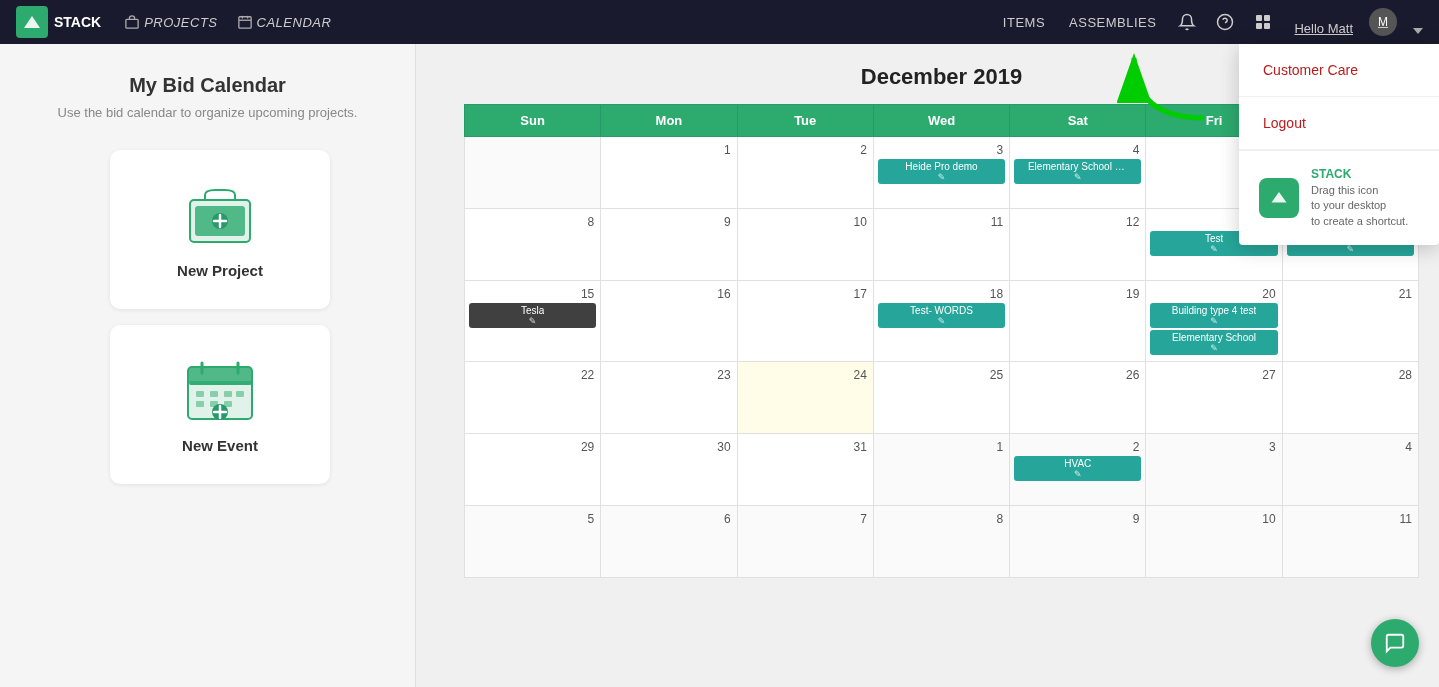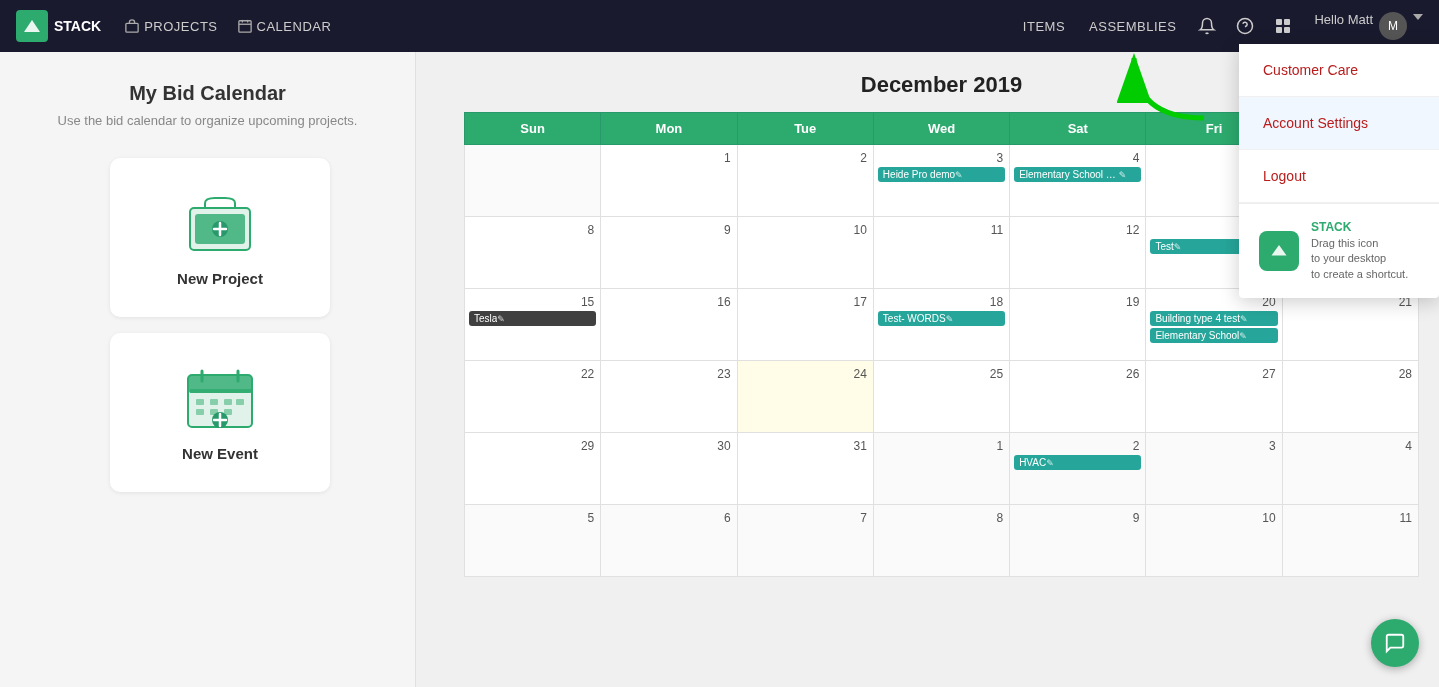--- a/index.html
+++ b/index.html
@@ -1,21 +1,21 @@
 <!DOCTYPE html>
 <html><head>
   <meta charset="utf-8">
   <style>
     * { box-sizing: border-box; margin: 0; padding: 0; }
     body { font-family: -apple-system, BlinkMacSystemFont, 'Segoe UI', sans-serif; background: #f0f0f0; height: 687px; overflow: hidden; }
 
     
     .topnav {
       background: #1a1a2e;
-      height: 52px;
+      height: 44px;
       display: flex;
       align-items: center;
       padding: 0 16px;
       position: relative;
       z-index: 100;
     }
     .topnav-logo {
       display: flex;
       align-items: center;
       gap: 6px;
@@ -23,20 +23,21 @@
     }
     .logo-icon {
       width: 32px;
       height: 32px;
     }
     .topnav-links {
       display: flex;
       align-items: center;
       gap: 20px;
       flex: 1;
+      font-style: italic;
     }
     .topnav-link {
       color: #ccc;
       font-size: 13px;
       font-weight: 500;
       display: flex;
       align-items: center;
       gap: 5px;
       cursor: pointer;
       text-transform: uppercase;
@@ -68,25 +69,26 @@
       align-items: center;
       justify-content: center;
       cursor: pointer;
       color: #ccc;
       font-size: 18px;
       border-radius: 50%;
       position: relative;
     }
     .user-menu-btn {
       display: flex;
-      align-items: flex-start;
-      gap: 6px;
+      align-items: flex-end;
+      gap: 16px;
       cursor: pointer;
       color: #ccc;
       font-size: 13px;
+      text-decoration: underline;
     }
     .user-avatar {
       width: 28px;
       height: 28px;
       background: #555;
       border-radius: 50%;
       display: flex;
       align-items: center;
       justify-content: center;
       color: white;
@@ -240,20 +242,21 @@
     .event-pill {
       display: flex;
       align-items: center;
       justify-content: flex-start;
       padding: 2px 5px;
       border-radius: 3px;
       font-size: 10px;
       color: white;
       margin-bottom: 2px;
       cursor: pointer;
+      flex-direction: column;
     }
     .event-pill.teal { background: #26a69a; }
     .event-pill.purple { background: #404040; }
     .event-edit-icon {
       font-size: 9px;
       color: rgba(255,255,255,0.8);
       flex-shrink: 0;
     }
 
     
@@ -343,21 +346,20 @@
       <span style="color:#ccc;font-size:13px;">Hello Matt</span>
       <div class="user-avatar">M</div>
       <svg width="10" height="10" viewBox="0 0 10 6" fill="#aaa">
           <path d="M0 0l5 6 5-6z"></path>
         </svg>
     </div>
   </div>
 
   <div class="dropdown-menu">
     <div class="dropdown-item">Customer Care</div>
-    <div class="dropdown-item active">Account Settings</div>
     <div class="dropdown-item">Logout</div>
     <div class="dropdown-shortcut">
       <div class="stack-shortcut-icon">
         <svg width="24" height="24" viewBox="0 0 32 32" fill="none">
             <polygon points="6,22 16,8 26,22" fill="white" opacity="0.9"></polygon>
           </svg>
       </div>
       <div>
         <div style="font-size:12px;font-weight:700;color:#2daa6e;margin-bottom:2px;">STACK</div>
         <div class="shortcut-text">Drag this icon<br>to your desktop<br>to create a shortcut.</div>

